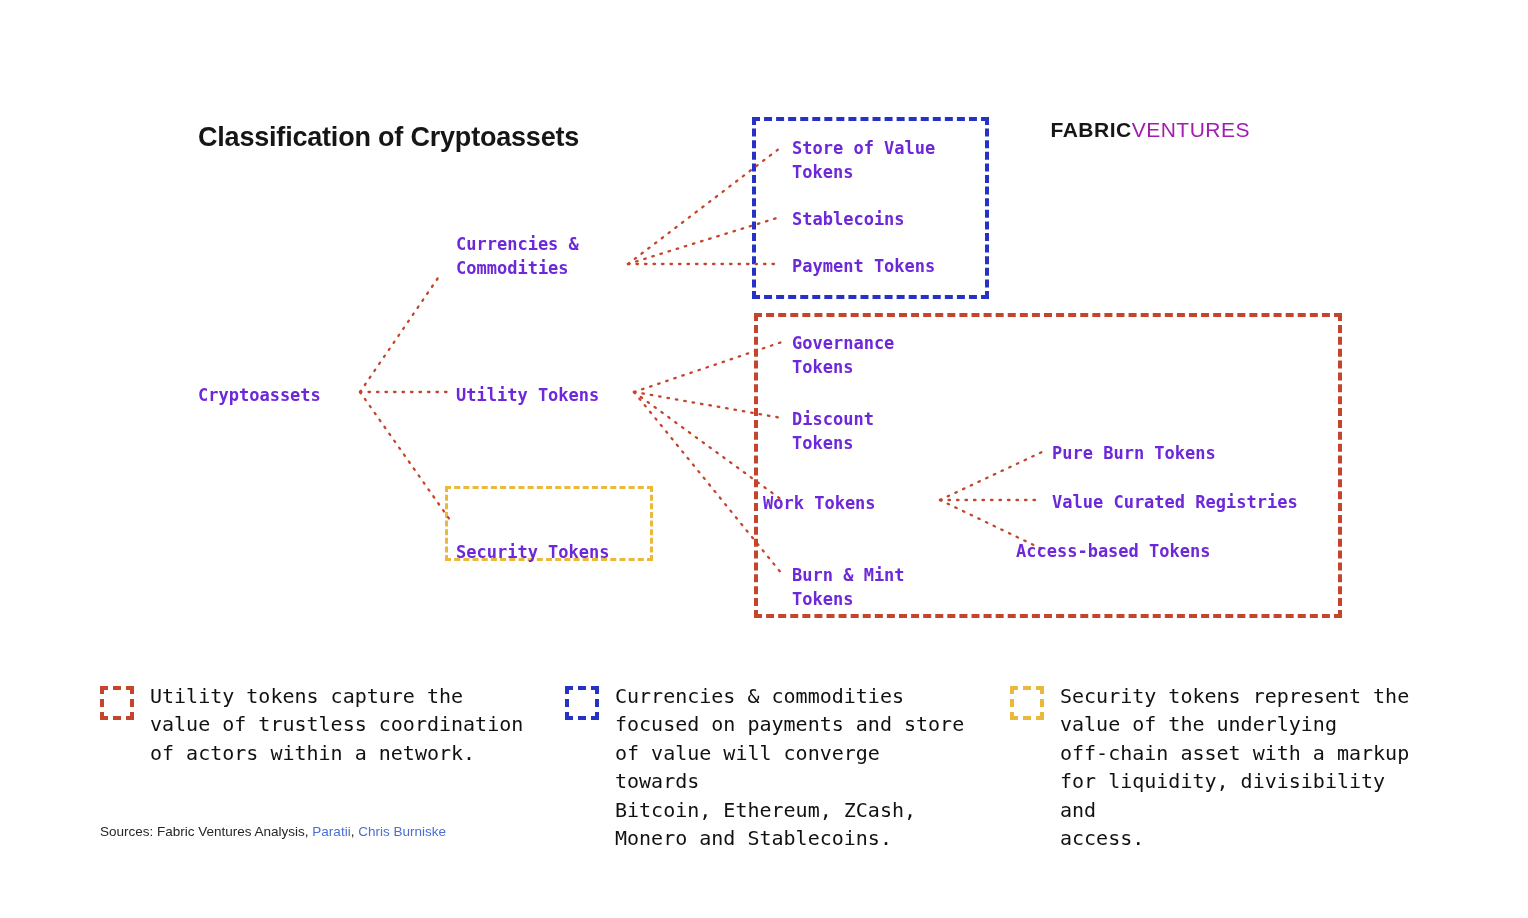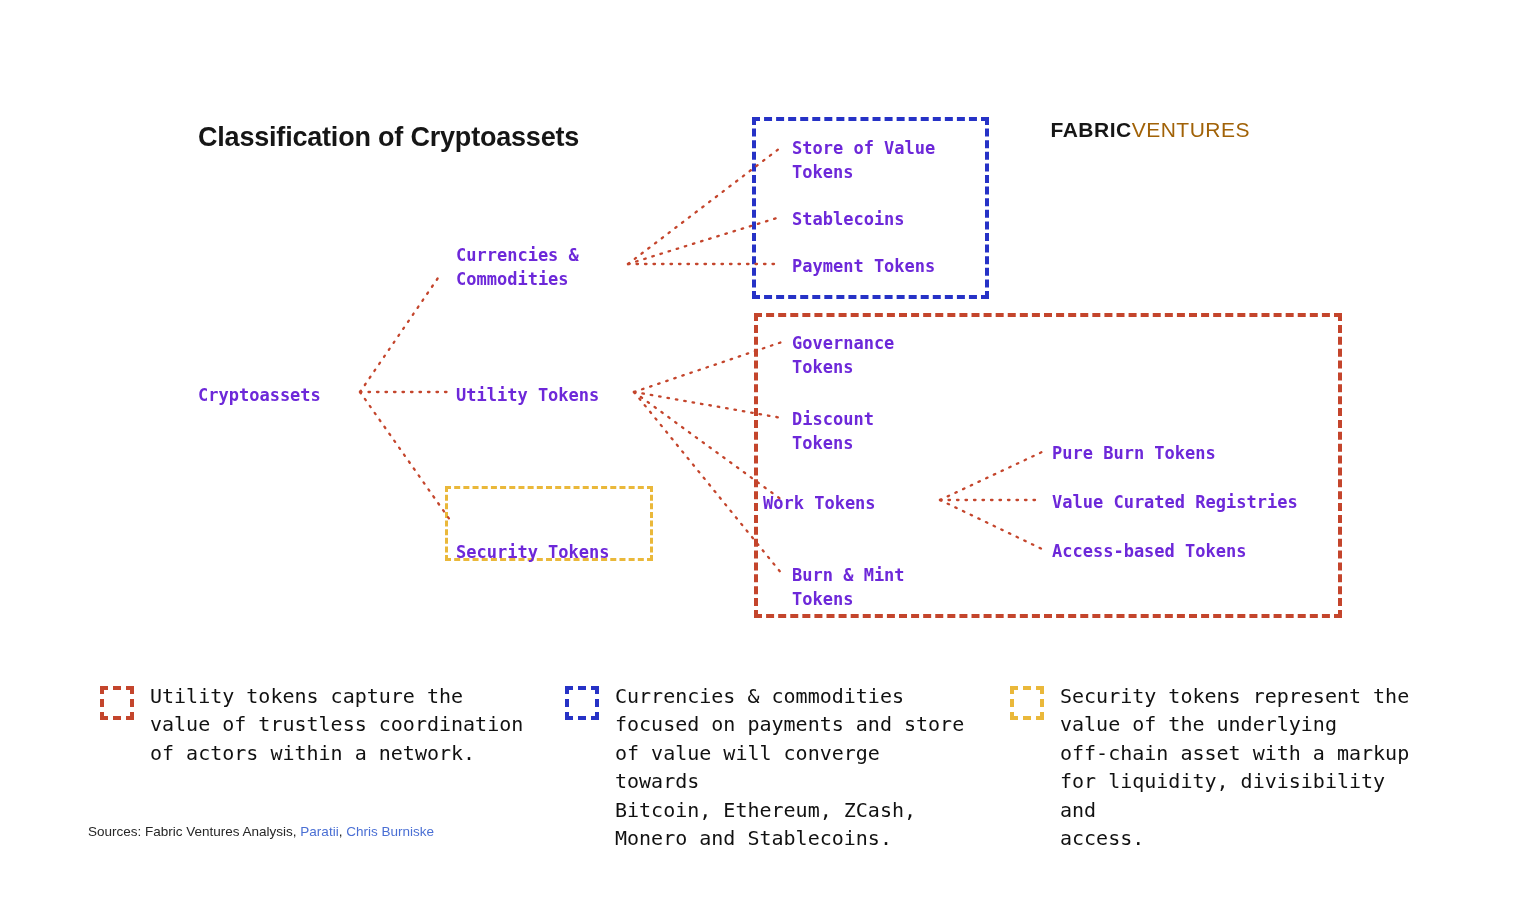--- a/index.html
+++ b/index.html
@@ -38,21 +38,21 @@
   #brand {
     position: absolute;
     right: 186px;
     top: 118px;
     font-family: "Liberation Sans", sans-serif;
     font-size: 21px;
     letter-spacing: 0.5px;
     white-space: nowrap;
   }
   #brand .b1 { color: #161616; font-weight: 700; }
-  #brand .b2 { color: #a16207; font-weight: 400; }
+  #brand .b2 { color: #a21caf; font-weight: 400; }
 
   .dashbox {
     position: absolute;
     box-sizing: border-box;
     background: transparent;
   }
   .box-blue   { border: 4px dashed #2632c6; }
   .box-red    { border: 4px dashed #c4452c; }
   .box-yellow { border: 3.5px dashed #eab83a; }
 
@@ -83,21 +83,21 @@
   .legend .ltext {
     font-family: "DejaVu Sans Mono", monospace;
     font-size: 20px;
     color: #111111;
     line-height: 1.42;
     white-space: pre-line;
   }
 
   #sources {
     position: absolute;
-    left: 88px;
+    left: 100px;
     top: 824px;
     font-family: "Liberation Sans", sans-serif;
     font-size: 13.5px;
     color: #262626;
   }
   #sources a, #sources .link {
     color: #4a6fd4;
     text-decoration: none;
   }
 </style>
@@ -135,41 +135,41 @@
       <path d="M634,392 L782,574"></path>
 
       <path d="M940,500 L1042,452"></path>
       <path d="M940,500 L1042,500"></path>
       <path d="M940,500 L1042,549"></path>
     </g>
   </svg>
 
   <div class="node" style="left:198px; top:383px;">Cryptoassets</div>
 
-  <div class="node" style="left:456px; top:243px;">Currencies &amp;
+  <div class="node" style="left:456px; top:232px;">Currencies &amp;
 Commodities</div>
   <div class="node" style="left:456px; top:383px;text-align:center;">Utility Tokens</div>
   <div class="node" style="left:456px; top:540px;">Security Tokens</div>
 
   <div class="node" style="left:792px; top:136px;">Store of Value
 Tokens</div>
   <div class="node" style="left:792px; top:207px;">Stablecoins</div>
   <div class="node" style="left:792px; top:254px;">Payment Tokens</div>
 
   <div class="node" style="left:792px; top:331px;">Governance
 Tokens</div>
   <div class="node" style="left:792px; top:407px;">Discount
 Tokens</div>
   <div class="node" style="left:763px; top:491px;">Work Tokens</div>
   <div class="node" style="left:792px; top:563px;">Burn &amp; Mint
 Tokens</div>
 
   <div class="node" style="left:1052px; top:441px;">Pure Burn Tokens</div>
   <div class="node" style="left:1052px; top:490px;">Value Curated Registries</div>
-  <div class="node" style="left:1052px; top:539px;">Access-based Tokens</div>
+  <div class="node" style="left:1016px; top:539px;">Access-based Tokens</div>
 
   <div class="legend" style="left:100px; top:682px; width:440px;">
     <div class="swatch sw-red"></div>
     <div class="ltext">Utility tokens capture the
 value of trustless coordination
 of actors within a network.</div>
   </div>
 
   <div class="legend" style="left:565px; top:682px; width:400px;">
     <div class="swatch sw-blue"></div>

